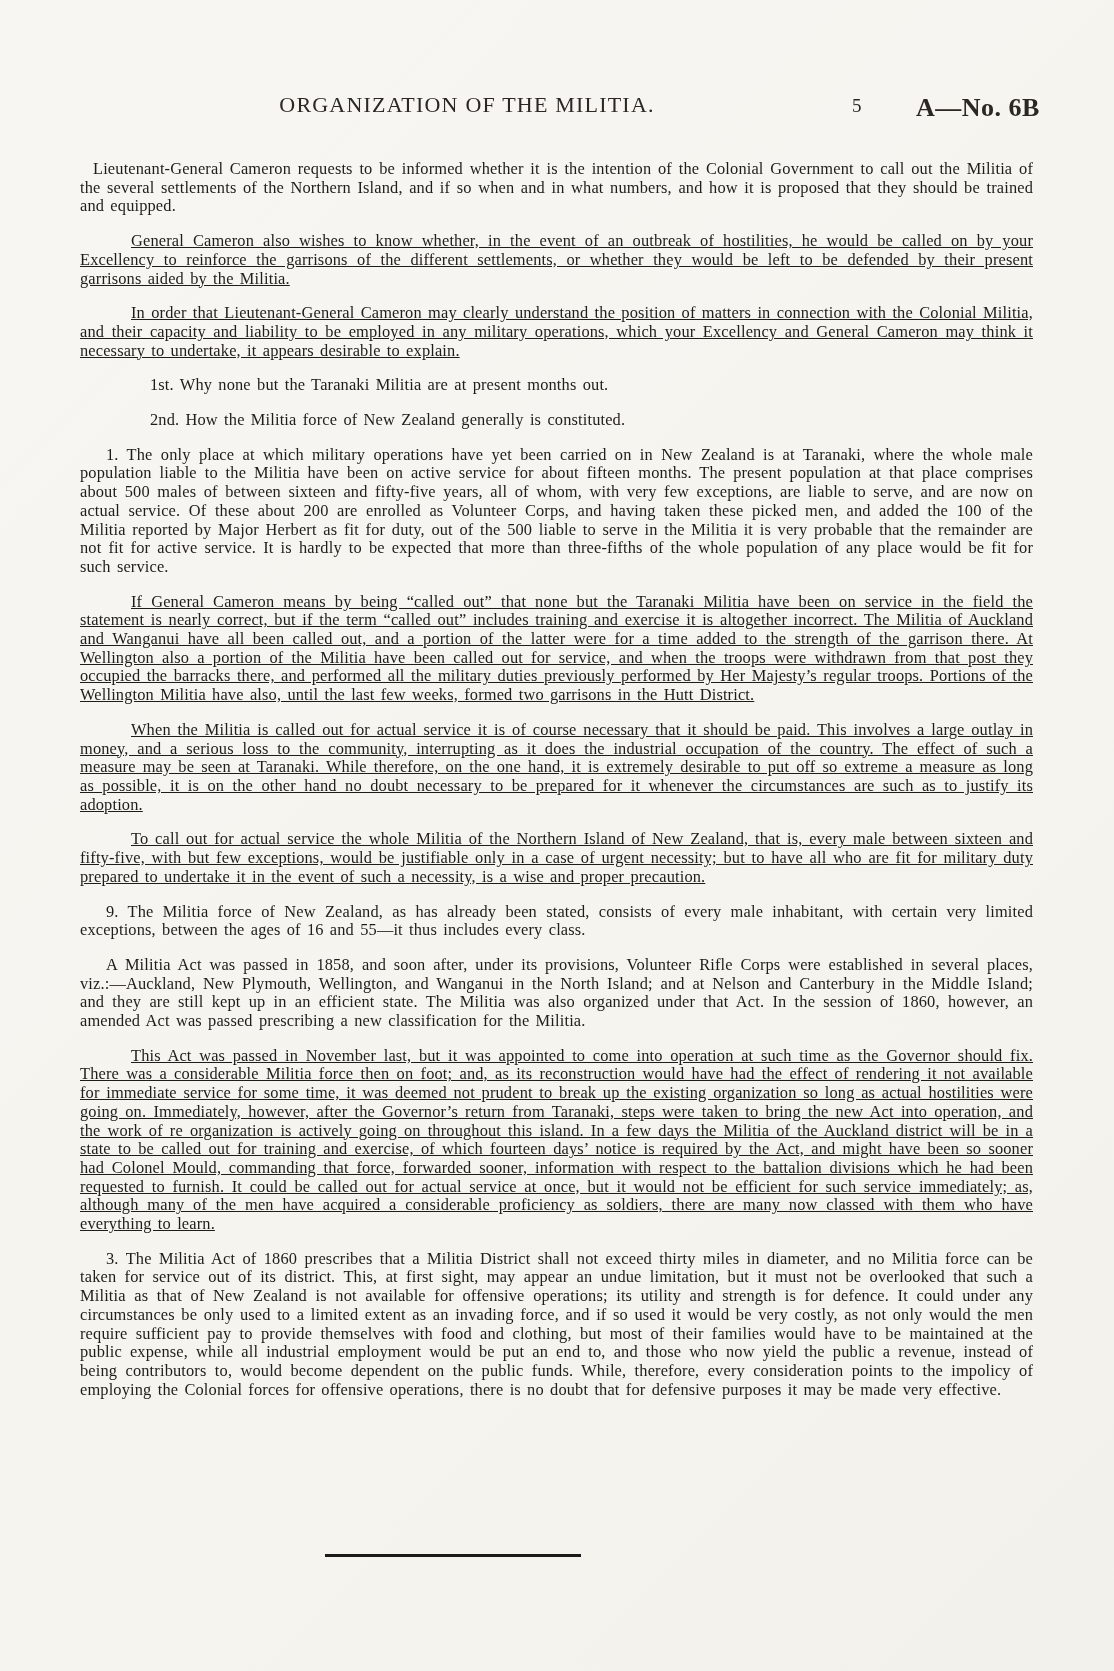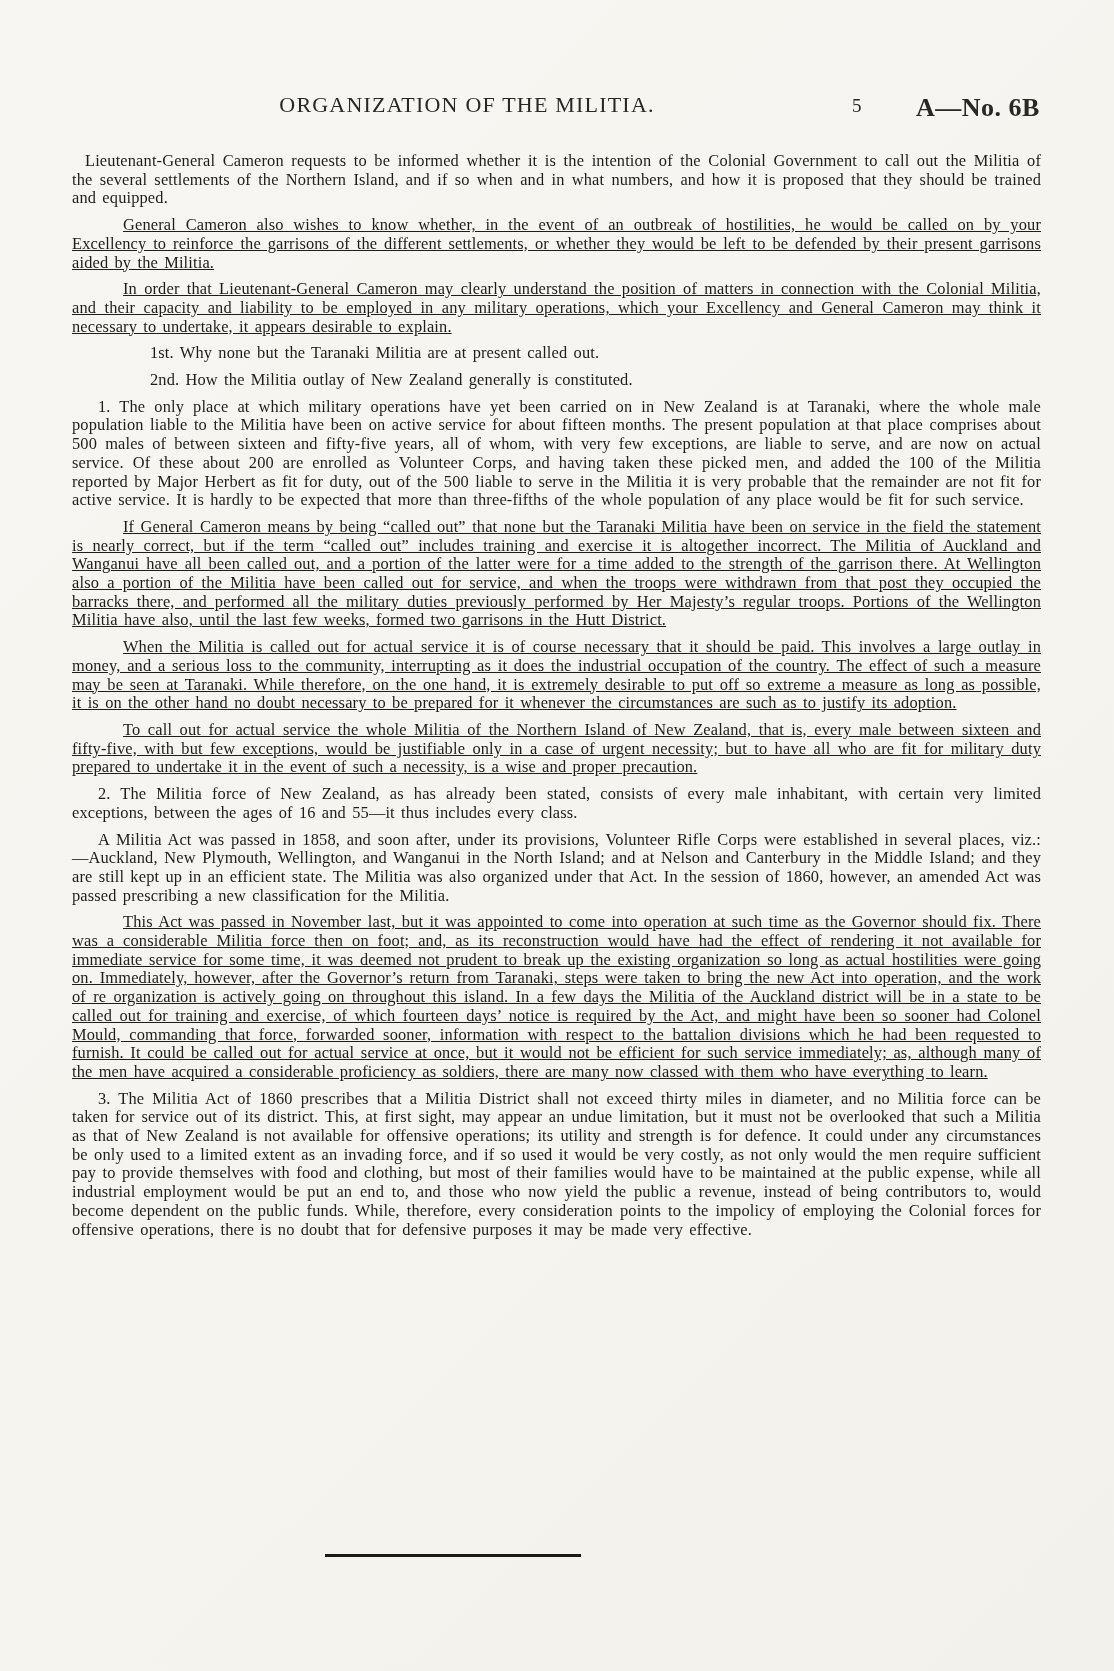--- a/index.html
+++ b/index.html
@@ -53,21 +53,21 @@
     left: 64px;
     top: 144px;
     width: 985px;
     font-size: 16.4px;
     line-height: 18.7px;
     word-spacing: 2px;
     letter-spacing: 0.15px;
     text-align: justify;
     color: #1f1d1a;
   }
-  .doc-body p { margin: 8px; padding: 0; }
+  .doc-body p { margin: 16px; padding: 0; }
   .pfirst { text-indent: 13px; }
   .ind    { text-indent: 51px; text-decoration: underline; }
   .num    { text-indent: 26px; }
   .list   { margin-left: 86px !important; text-align: left; }
   .sig {
     margin-top: 3px !important;
     text-align: right;
     padding-right: 228px;
     font-variant: small-caps;
     letter-spacing: 0.6px;
@@ -88,28 +88,28 @@
 
   <div class="hdr-title">ORGANIZATION OF THE MILITIA.</div>
   <div class="hdr-pageno">5</div>
   <div class="hdr-ref">A—No. 6B</div>
 
   <div class="doc-body">
     <p class="pfirst">Lieutenant-General Cameron requests to be informed whether it is the intention of the Colonial Government to call out the Militia of the several settlements of the Northern Island, and if so when and in what numbers, and how it is proposed that they should be trained and equipped.</p>
     <p class="ind">General Cameron also wishes to know whether, in the event of an outbreak of hostilities, he would be called on by your Excellency to reinforce the garrisons of the different settlements, or whether they would be left to be defended by their present garrisons aided by the Militia.</p>
     <p class="ind">In order that Lieutenant-General Cameron may clearly understand the position of matters in connection with the Colonial Militia, and their capacity and liability to be employed in any military operations, which your Excellency and General Cameron may think it necessary to undertake, it appears desirable to explain.</p>
 
-    <p class="list">1st. Why none but the Taranaki Militia are at present called out.</p>
-    <p class="list">2nd. How the Militia outlay of New Zealand generally is constituted.</p>
+    <p class="list">1st. Why none but the Taranaki Militia are at present months out.</p>
+    <p class="list">2nd. How the Militia force of New Zealand generally is constituted.</p>
 
     <p class="num">1. The only place at which military operations have yet been carried on in New Zealand is at Taranaki, where the whole male population liable to the Militia have been on active service for about fifteen months. The present population at that place comprises about 500 males of between sixteen and fifty-five years, all of whom, with very few exceptions, are liable to serve, and are now on actual service. Of these about 200 are enrolled as Volunteer Corps, and having taken these picked men, and added the 100 of the Militia reported by Major Herbert as fit for duty, out of the 500 liable to serve in the Militia it is very probable that the remainder are not fit for active service. It is hardly to be expected that more than three-fifths of the whole population of any place would be fit for such service.</p>
     <p class="ind">If General Cameron means by being “called out” that none but the Taranaki Militia have been on service in the field the statement is nearly correct, but if the term “called out” includes training and exercise it is altogether incorrect. The Militia of Auckland and Wanganui have all been called out, and a portion of the latter were for a time added to the strength of the garrison there. At Wellington also a portion of the Militia have been called out for service, and when the troops were withdrawn from that post they occupied the barracks there, and performed all the military duties previously performed by Her Majesty’s regular troops. Portions of the Wellington Militia have also, until the last few weeks, formed two garrisons in the Hutt District.</p>
     <p class="ind">When the Militia is called out for actual service it is of course necessary that it should be paid. This involves a large outlay in money, and a serious loss to the community, interrupting as it does the industrial occupation of the country. The effect of such a measure may be seen at Taranaki. While therefore, on the one hand, it is extremely desirable to put off so extreme a measure as long as possible, it is on the other hand no doubt necessary to be prepared for it whenever the circumstances are such as to justify its adoption.</p>
     <p class="ind">To call out for actual service the whole Militia of the Northern Island of New Zealand, that is, every male between sixteen and fifty-five, with but few exceptions, would be justifiable only in a case of urgent necessity; but to have all who are fit for military duty prepared to undertake it in the event of such a necessity, is a wise and proper precaution.</p>
-    <p class="num">2. The Militia force of New Zealand, as has already been stated, consists of every male inhabitant, with certain very limited exceptions, between the ages of 16 and 55—it thus includes every class.</p>
+    <p class="num">9. The Militia force of New Zealand, as has already been stated, consists of every male inhabitant, with certain very limited exceptions, between the ages of 16 and 55—it thus includes every class.</p>
     <p class="num">A Militia Act was passed in 1858, and soon after, under its provisions, Volunteer Rifle Corps were established in several places, viz.:—Auckland, New Plymouth, Wellington, and Wanganui in the North Island; and at Nelson and Canterbury in the Middle Island; and they are still kept up in an efficient state. The Militia was also organized under that Act. In the session of 1860, however, an amended Act was passed prescribing a new classification for the Militia.</p>
     <p class="ind">This Act was passed in November last, but it was appointed to come into operation at such time as the Governor should fix. There was a considerable Militia force then on foot; and, as its reconstruction would have had the effect of rendering it not available for immediate service for some time, it was deemed not prudent to break up the existing organization so long as actual hostilities were going on. Immediately, however, after the Governor’s return from Taranaki, steps were taken to bring the new Act into operation, and the work of re organization is actively going on throughout this island. In a few days the Militia of the Auckland district will be in a state to be called out for training and exercise, of which fourteen days’ notice is required by the Act, and might have been so sooner had Colonel Mould, commanding that force, forwarded sooner, information with respect to the battalion divisions which he had been requested to furnish. It could be called out for actual service at once, but it would not be efficient for such service immediately; as, although many of the men have acquired a considerable proficiency as soldiers, there are many now classed with them who have everything to learn.</p>
     <p class="num">3. The Militia Act of 1860 prescribes that a Militia District shall not exceed thirty miles in diameter, and no Militia force can be taken for service out of its district. This, at first sight, may appear an undue limitation, but it must not be overlooked that such a Militia as that of New Zealand is not available for offensive operations; its utility and strength is for defence. It could under any circumstances be only used to a limited extent as an invading force, and if so used it would be very costly, as not only would the men require sufficient pay to provide themselves with food and clothing, but most of their families would have to be maintained at the public expense, while all industrial employment would be put an end to, and those who now yield the public a revenue, instead of being contributors to, would become dependent on the public funds. While, therefore, every consideration points to the impolicy of employing the Colonial forces for offensive operations, there is no doubt that for defensive purposes it may be made very effective.</p>
 
   </div>
 
   <div class="bottom-rule"></div>
 
 </div>
 

